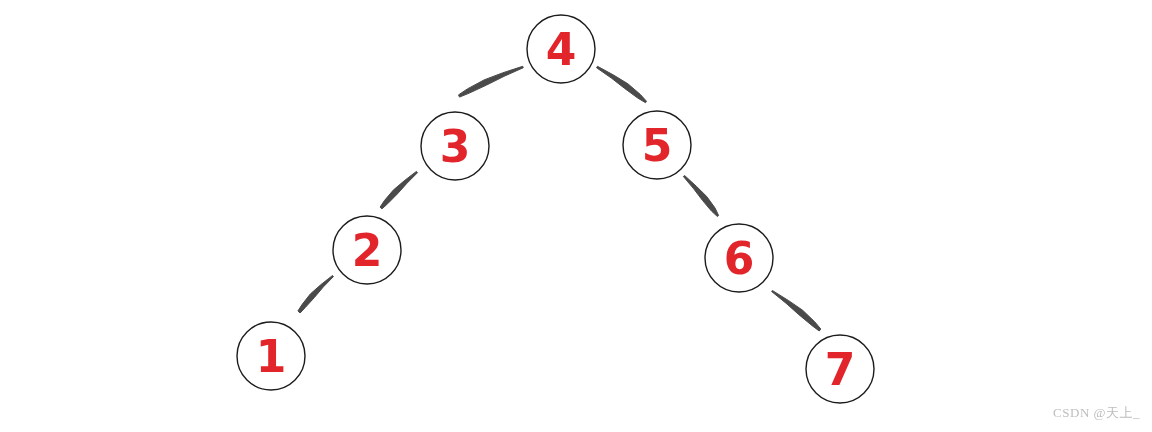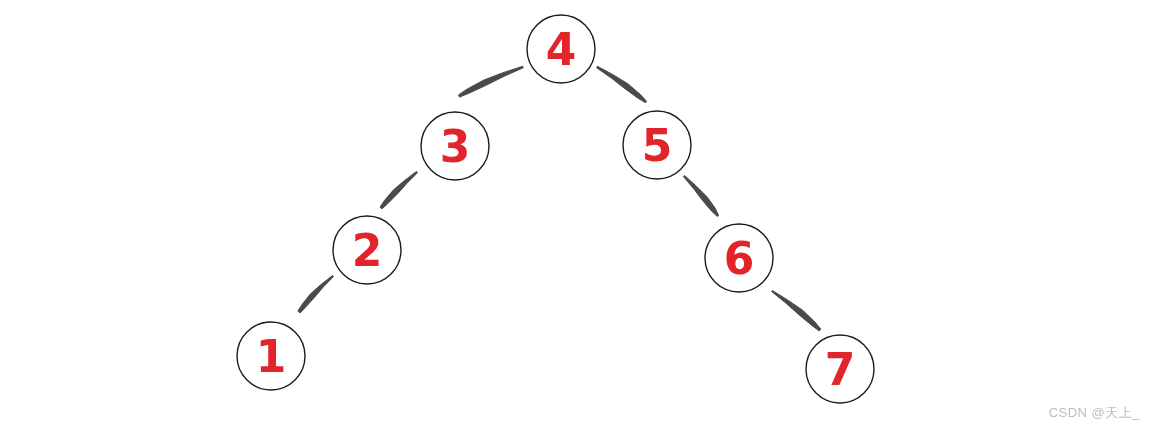--- a/index.html
+++ b/index.html
@@ -35,21 +35,21 @@
     text-anchor: middle;
   }
   .edge {
     stroke-linejoin: round;
     stroke-width: 1;
   }
   .watermark {
     position: absolute;
     right: 12px;
     top: 404px;
-    font-family: Liberation Sans, sans-serif;
+    font-family: Liberation Serif, serif;
     font-size: 13px;
     letter-spacing: 0.5px;
     user-select: none;
   }
 </style>
 </head>
 <body>
 
 <div class="canvas">
   <svg class="tree" viewBox="0 0 1152 432" xmlns="http://www.w3.org/2000/svg">

